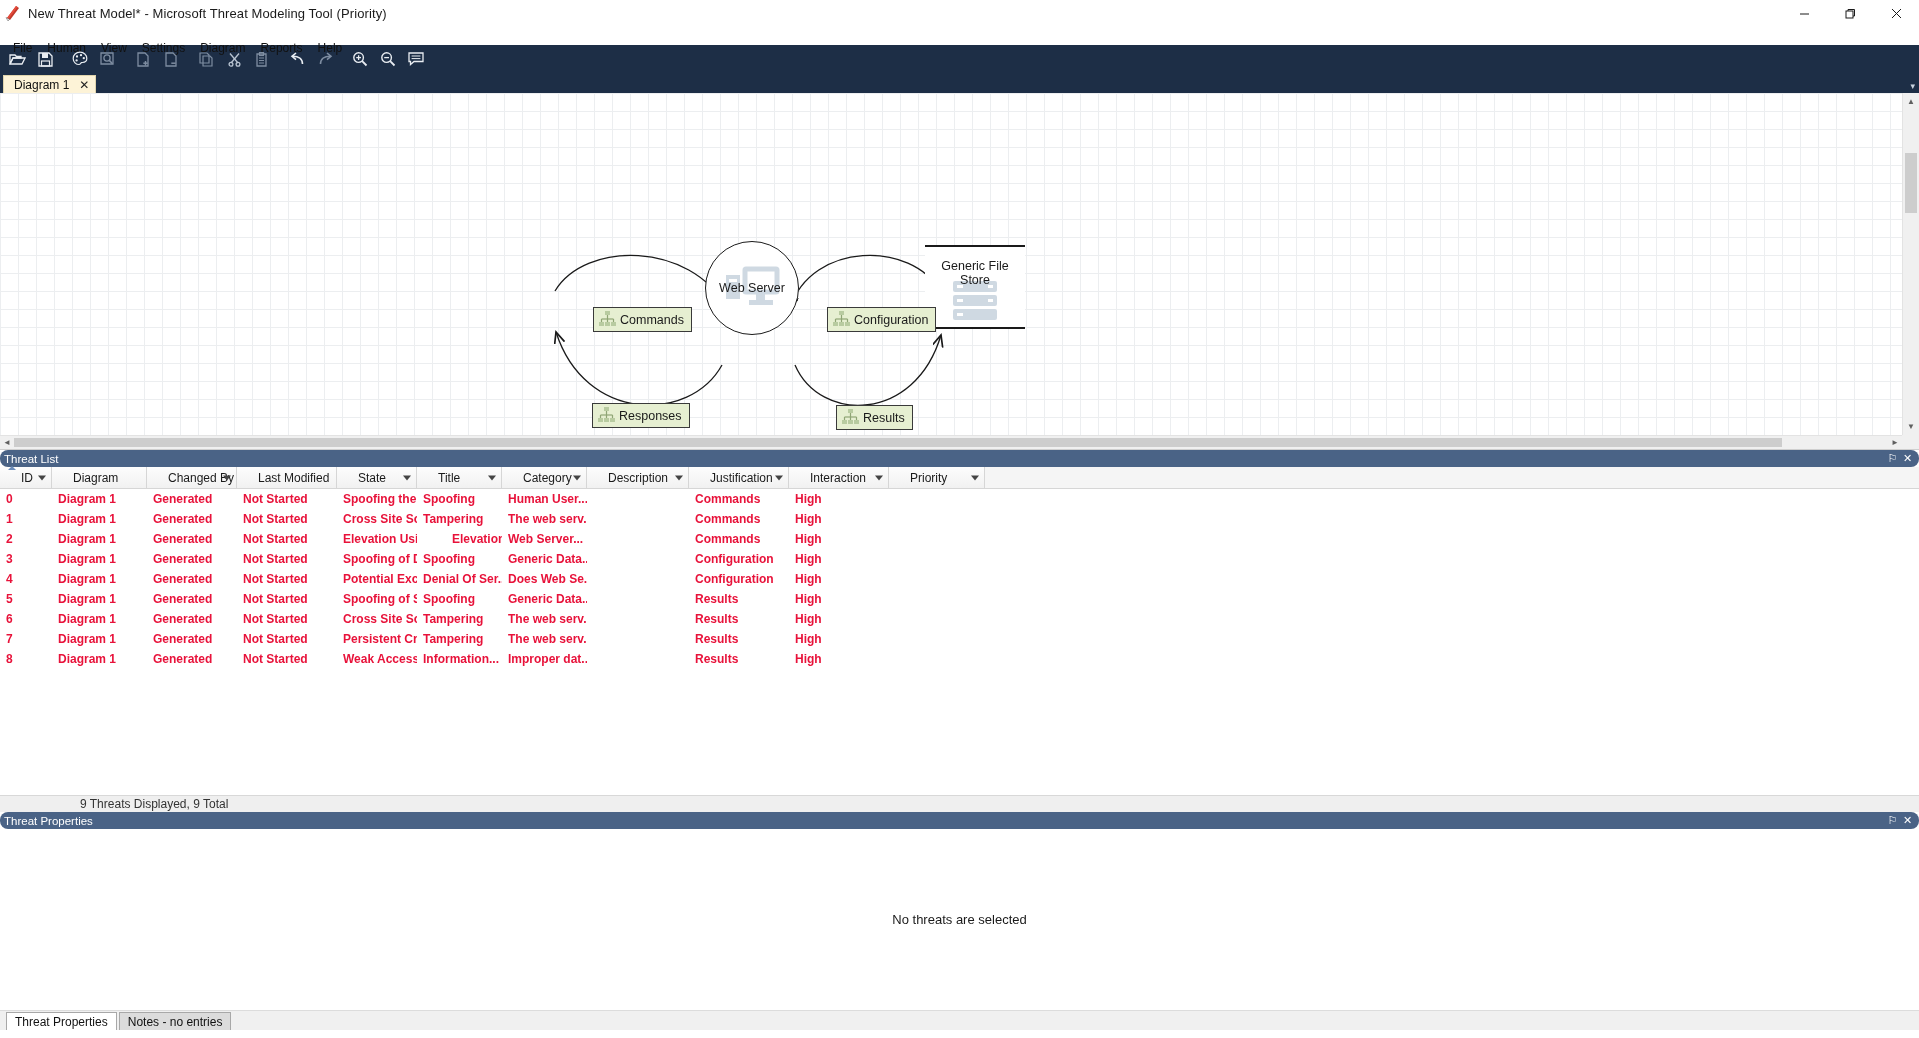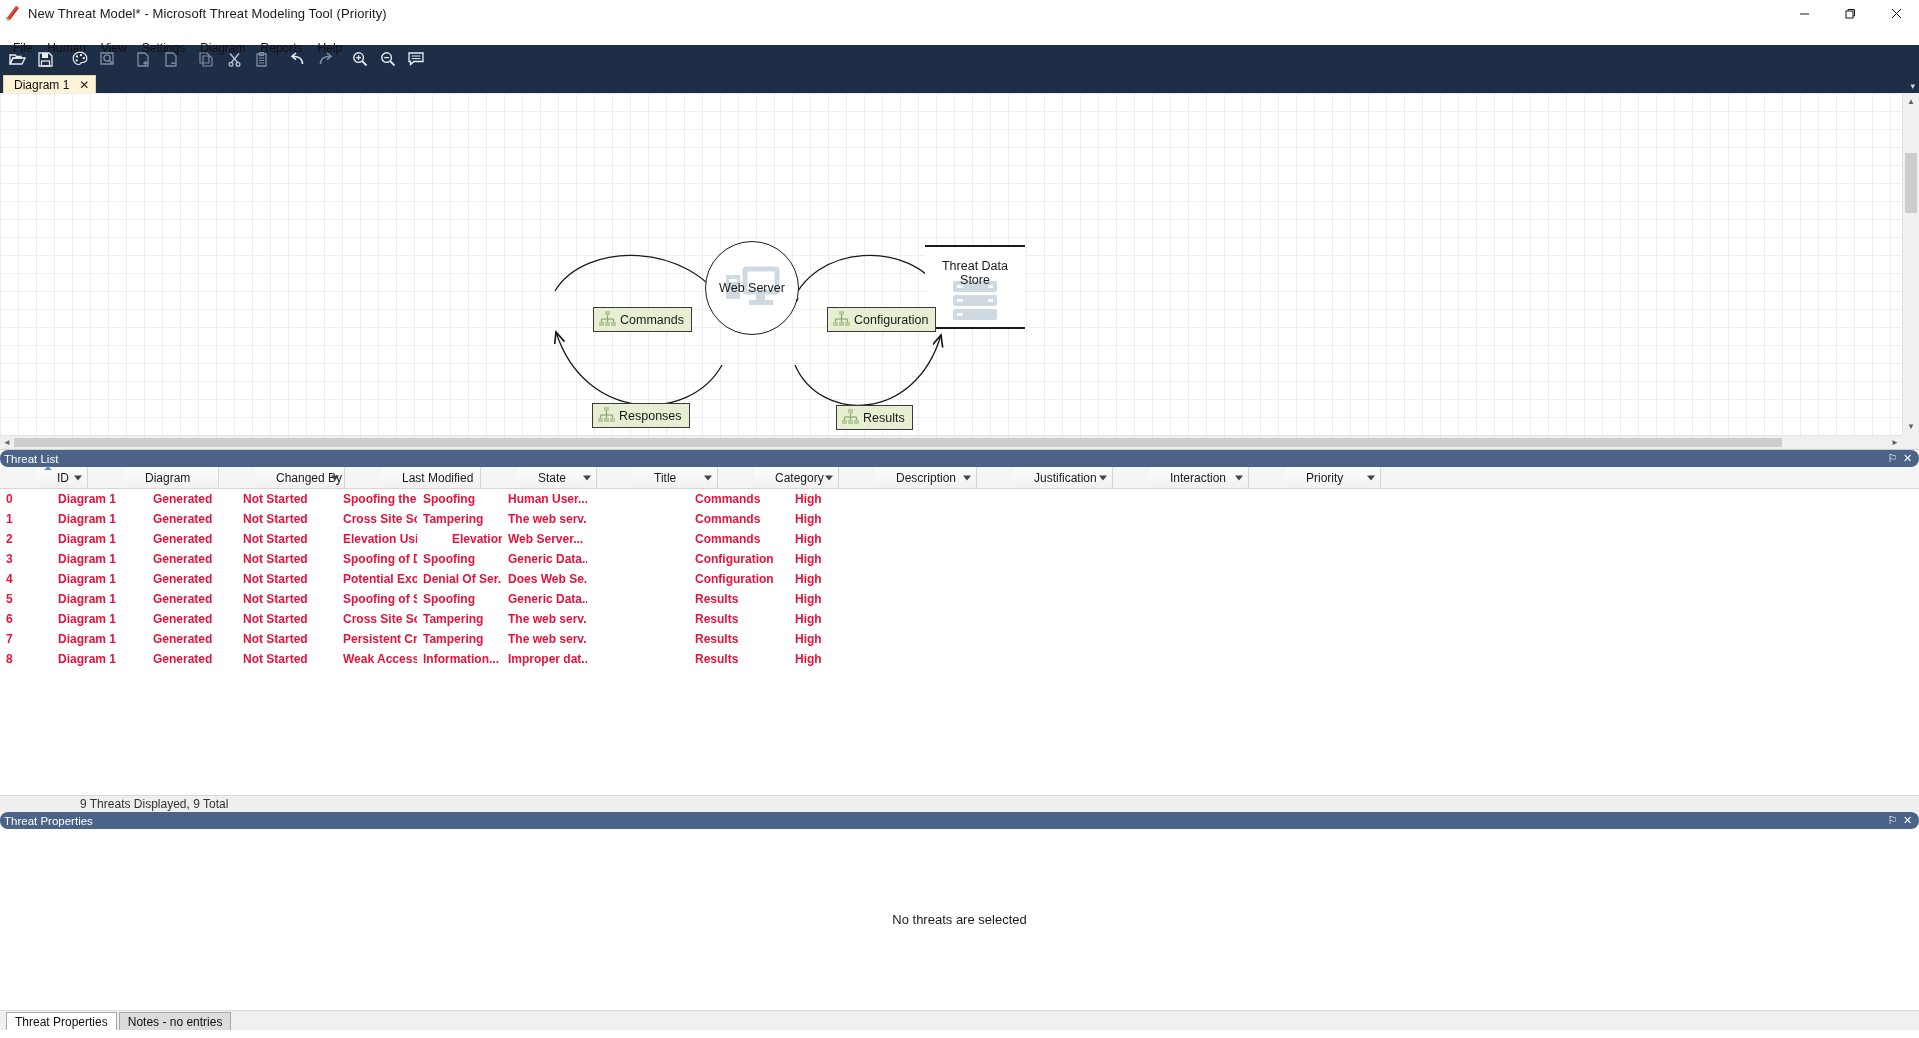--- a/index.html
+++ b/index.html
@@ -166,21 +166,21 @@
   .threat-panel { background: #fff; position: relative; }
   .grid-header {
     height: 22px; display: flex; background: #f5f5f5;
     border-bottom: 1px solid #d6d6d6;
   }
   .gh-cell {
     display: flex; align-items: center; position: relative;
     font-size: 12px; color: #1a1a1a; padding-left: 21px;
     border-right: 1px solid #d6d6d6;
     background: linear-gradient(to bottom,#fdfdfd 0%, #f1f1f1 100%);
-    cursor: default; user-select: none; margin-left: 36px;
+    cursor: default; user-select: none;
   }
   .gh-cell .gh-sortarrow {
     position: absolute; left: 8px; top: -1px;
     width: 0; height: 0; border-left: 4px solid transparent;
     border-right: 4px solid transparent; border-bottom: 4px solid #6b8cba;
   }
   .gh-cell .gh-filter {
     position: absolute; right: 5px; top: 50%; transform: translateY(-50%);
     width: 0; height: 0; border-left: 4px solid transparent;
     border-right: 4px solid transparent; border-top: 5px solid #444;
@@ -405,21 +405,21 @@
             <rect x="3" y="14" width="14" height="24" fill="#c7d3de"></rect>
             <rect x="6" y="18" width="8" height="3" fill="#ffffff"></rect>
           </svg>
         </div>
       </div>
     </div>
 
     <div class="node" style="left:925px;top:152px;">
       <div class="data-store">
         <div class="node-label" style="z-index:4;">
-          <span>Threat Data</span><br><span>Store</span>
+          <span>Generic File</span><br><span>Store</span>
         </div>
         <div class="glyph-bg" style="left:50%;transform:translateX(-50%);bottom:2px;width:54px;height:48px;">
           <svg width="54" height="48" viewBox="0 0 54 48">
             <rect x="5" y="2" width="44" height="11" rx="2" fill="#c7d3de"></rect>
             <rect x="5" y="16" width="44" height="11" rx="2" fill="#c7d3de"></rect>
             <rect x="5" y="30" width="44" height="11" rx="2" fill="#c7d3de"></rect>
             <rect x="9" y="6" width="6" height="3" fill="#ffffff"></rect>
             <rect x="9" y="20" width="6" height="3" fill="#ffffff"></rect>
             <rect x="9" y="34" width="6" height="3" fill="#ffffff"></rect>
             <rect x="40" y="6" width="5" height="3" fill="#ffffff"></rect>

